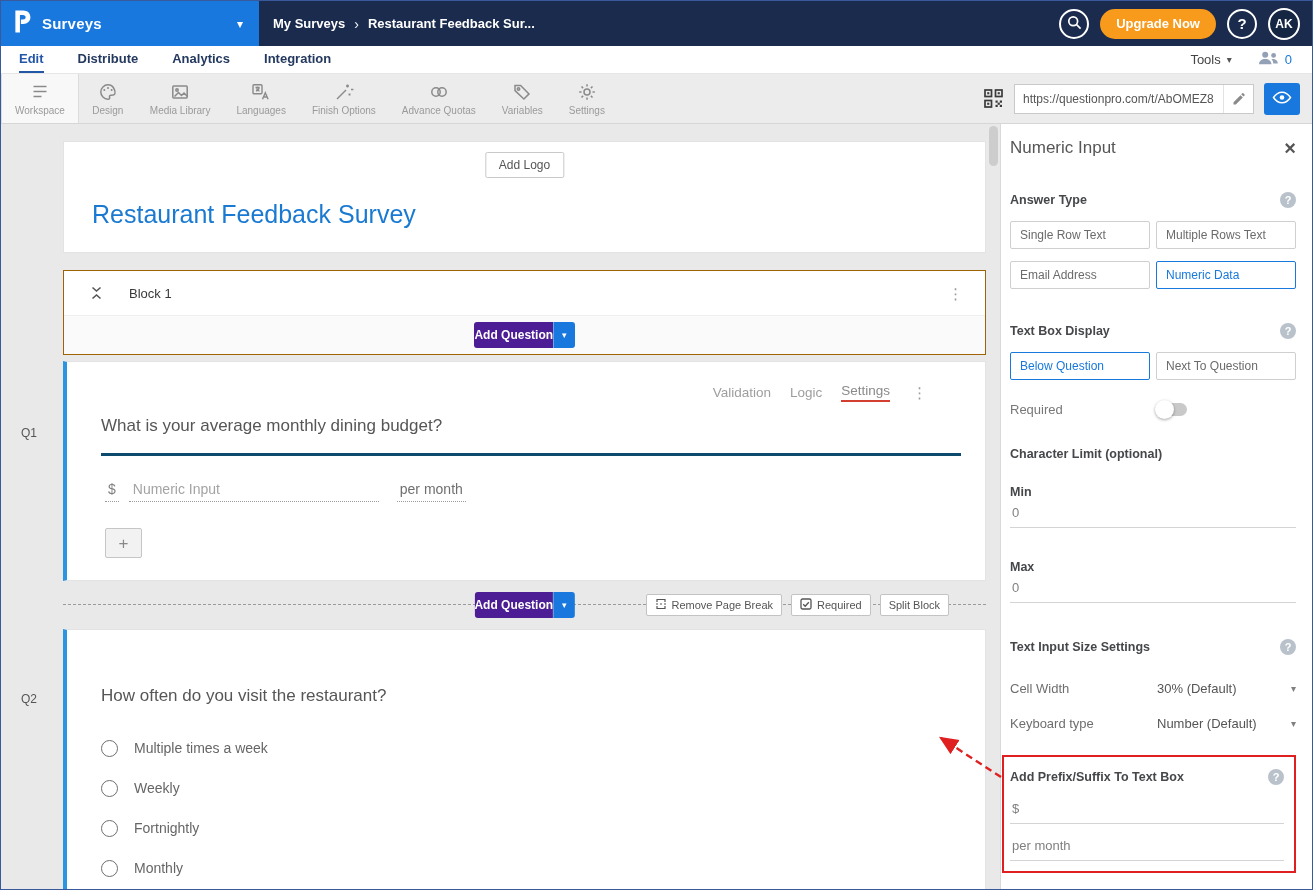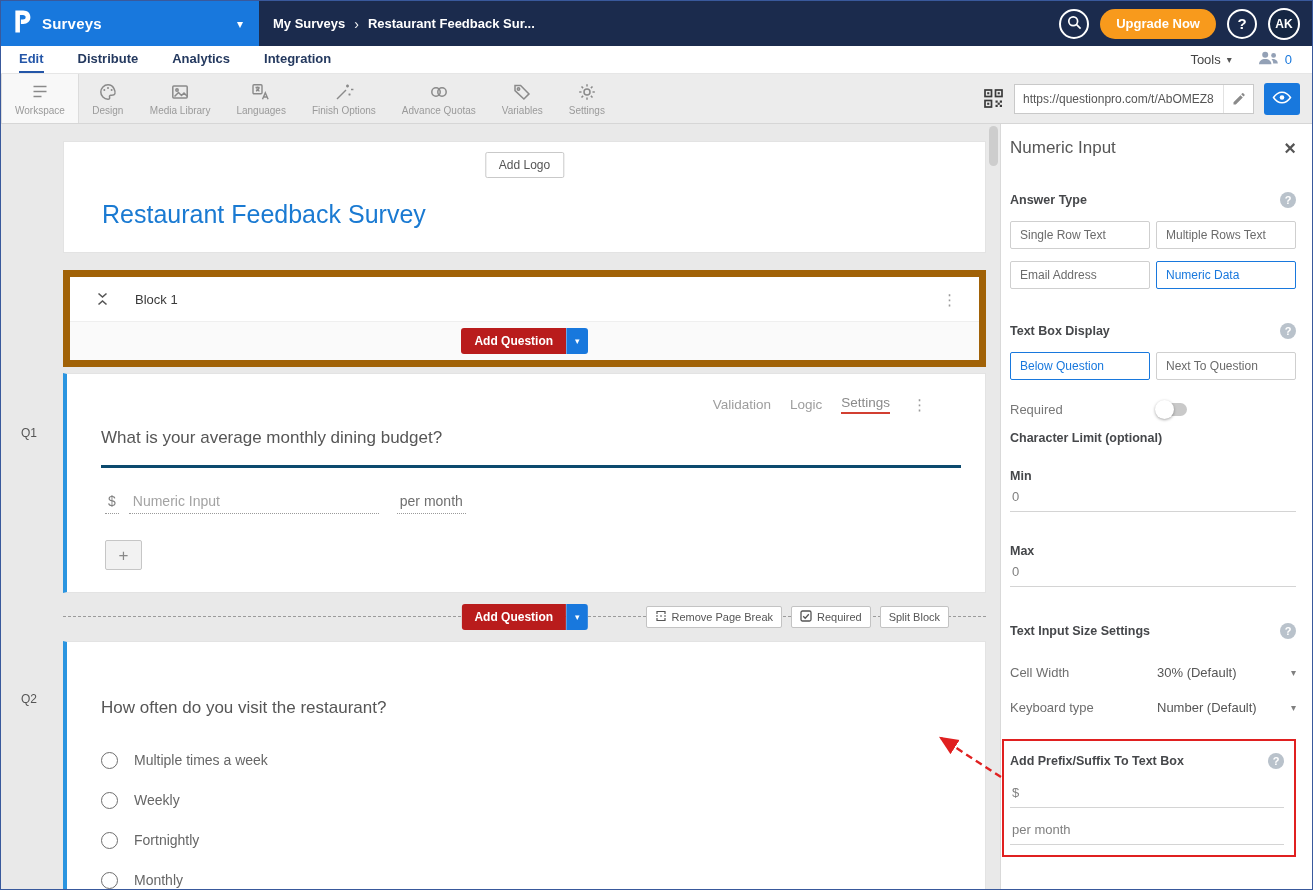--- a/index.html
+++ b/index.html
@@ -49,31 +49,31 @@
   .content{flex:1;display:flex;position:relative;overflow:hidden;background:#e9e9e9;}
   .qnum{position:absolute;left:20px;font-size:12px;color:#555;}
   .qnum.q1pos{top:302px;}
   .qnum.q2pos{top:568px;}
   .canvas{margin-left:60px;flex:1;position:relative;padding:17px 14px 0 2px;overflow:hidden;}
   .canvas-scroll{position:absolute;top:2px;right:1px;width:11px;height:calc(100% - 4px);}
   .canvas-scroll .thumb{width:9px;height:40px;border-radius:5px;background:#cdcdcd;margin:0 auto;}
 
   .survey-card{background:#fff;border:1px solid #e3e3e3;height:112px;position:relative;}
   .add-logo{position:absolute;top:10px;left:50%;transform:translateX(-50%);background:#fff;border:1px solid #c9c9c9;border-radius:2px;padding:5px 13px;font-size:12px;color:#555;cursor:pointer;font-family:inherit;}
-  .survey-title{margin:0;position:absolute;left:38px;top:58px;font-size:25px;font-weight:500;color:#1a7ad2;cursor:text;}
-
-  .block-card{margin-top:17px;background:#fff;border:7px solid #a16207;}
+  .survey-title{margin:0;position:absolute;left:28px;top:58px;font-size:25px;font-weight:500;color:#1a7ad2;cursor:text;}
+
+  .block-card{margin-top:17px;background:#fff;border:1px solid #a16207;}
   .block-header{height:44px;display:flex;align-items:center;padding:0 22px 0 26px;gap:26px;}
   .collapse{display:flex;cursor:pointer;}
   .block-title{font-size:13px;color:#3a3a3a;cursor:pointer;}
   .kebab{margin-left:auto;color:#9a9a9a;font-size:15px;cursor:pointer;line-height:1;}
   .block-addq{height:39px;background:#fafafa;border-top:1px solid #efefef;display:flex;align-items:center;justify-content:center;}
 
   .addq-btn{display:flex;cursor:pointer;height:26px;}
-  .addq-main{background:#b91c1c;color:#fff;font-size:12px;font-weight:700;padding:0 13px;display:flex;align-items:center;border-radius:3px 0 0 3px;white-space:nowrap;}
+  .addq-main{background:#4c1d95;color:#fff;font-size:12px;font-weight:700;padding:0 0;display:flex;align-items:center;border-radius:3px 0 0 3px;white-space:nowrap;}
   .addq-caret{background:#1878dd;border-left:1px solid rgba(255,255,255,.35);padding:0 8px;display:flex;align-items:center;color:#fff;font-size:9px;border-radius:0 3px 3px 0;}
 
   .q-card{background:#fff;border:1px solid #e3e3e3;border-left:4px solid #2b95e0;}
   .q-card.q1{margin-top:6px;height:220px;padding:0 24px 0 34px;}
   .q-menu{display:flex;justify-content:flex-end;align-items:center;gap:19px;padding:21px 34px 0 0;font-size:13.5px;color:#9e9e9e;}
   .menu-link{cursor:pointer;}
   .menu-link.active{border-bottom:2px solid #d23f31;padding-bottom:2px;color:#8a8a8a;}
   .q-menu .kebab{margin-left:3px;}
   .q-text-wrap{border-bottom:3px solid #0c4a6e;padding:14px 0 17px 0;}
   .q-text{margin:0;font-size:17px;color:#565656;cursor:text;}
@@ -96,21 +96,21 @@
   .option{display:flex;align-items:center;gap:16px;height:40px;}
   .radio{width:17px;height:17px;border:1.5px solid #6e6e6e;border-radius:50%;cursor:pointer;flex-shrink:0;background:#fff;}
   .opt-label{font-size:14px;color:#666;}
 
   
   .panel{width:312px;flex-shrink:0;background:#fff;border-left:1px solid #d9d9d9;padding:14px 16px 0 9px;overflow:hidden;position:relative;}
   .panel-title-row{display:flex;align-items:center;}
   .panel-title{font-size:17px;color:#565656;font-weight:400;margin:0;}
   .close{margin-left:auto;font-size:20px;color:#555;cursor:pointer;line-height:1;font-weight:700;}
   .sec-row{display:flex;align-items:center;margin-top:34px;}
-  .sec-row.mt30{margin-top:14px;}
+  .sec-row.mt30{margin-top:30px;}
   .sec-row.mt36{margin-top:36px;}
   .sec-label{font-size:12.5px;font-weight:700;color:#45474a;}
   .help-icon{margin-left:auto;width:16px;height:16px;border-radius:50%;background:#b9c2cb;color:#fff;font-size:11px;font-weight:700;display:flex;align-items:center;justify-content:center;cursor:pointer;flex-shrink:0;}
   .btn-grid{display:grid;grid-template-columns:1fr 1fr;gap:12px 6px;margin-top:13px;}
   .choice-btn{height:28px;border:1px solid #cfcfcf;background:#fff;border-radius:2px;font-size:12px;color:#6b6b6b;text-align:left;padding:0 9px;cursor:pointer;font-family:inherit;white-space:nowrap;overflow:hidden;}
   .choice-btn.selected{border-color:#1878dd;color:#1878dd;}
   .required-row{display:flex;align-items:center;margin-top:22px;}
   .required-label{font-size:13px;color:#777;}
   .toggle{margin-left:94px;position:relative;width:30px;height:13px;background:#c9c9c9;border-radius:7px;cursor:pointer;}
   .toggle .knob{position:absolute;left:-2px;top:-3px;width:19px;height:19px;border-radius:50%;background:#fff;box-shadow:0 1px 3px rgba(0,0,0,.35);}

